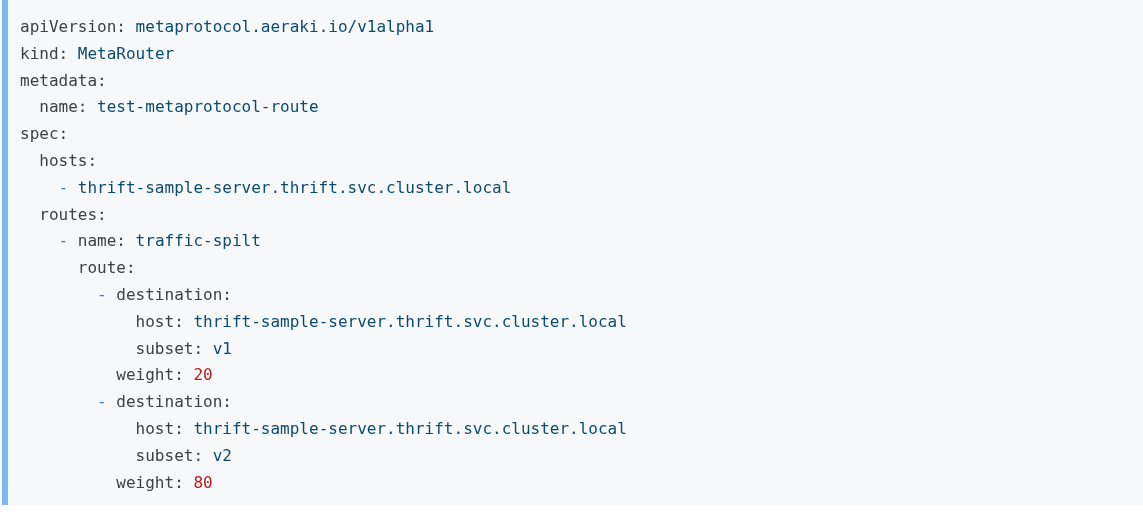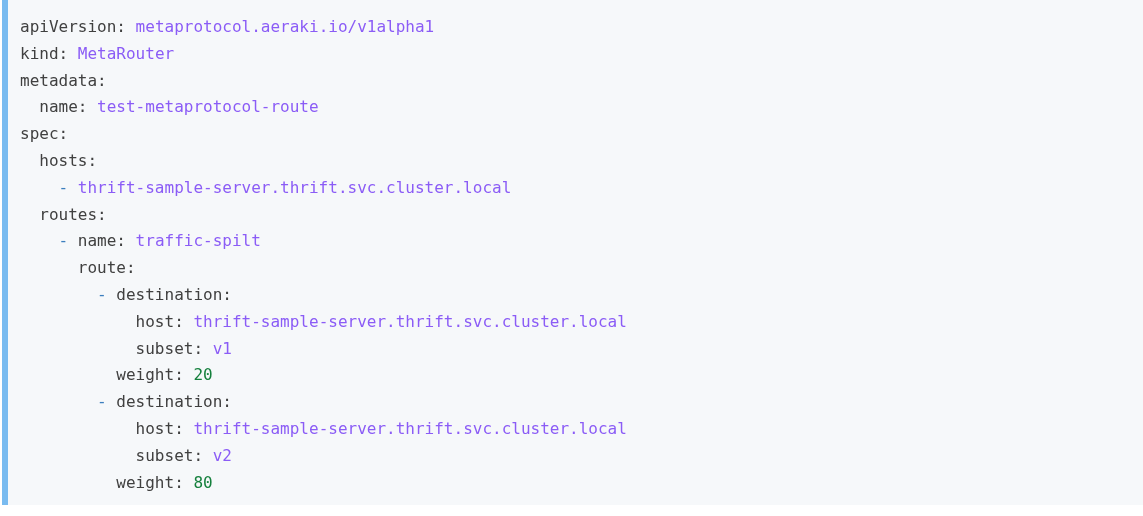--- a/index.html
+++ b/index.html
@@ -41,22 +41,22 @@
 
   .line {
     display: block;
     height: 26.8px;
     white-space: pre;
   }
 
   
   .tok-key    { color: #404040; }
   .tok-dash   { color: #3b7ebe; }
-  .tok-str    { color: #8b5cf6; }
-  .tok-num    { color: #15803d; }
+  .tok-str    { color: #0c4a6e; }
+  .tok-num    { color: #b91c1c; }
   .tok-indent { color: transparent; }
 </style>
 </head>
 <body>
 
 <div class="code-block">
   <pre class="code-pre"><code id="code-lines"><span class="line"><span class="tok-key">apiVersion:</span><span class="tok-str"> </span><span class="tok-str">metaprotocol.aeraki.io/v1alpha1</span></span><span class="line"><span class="tok-key">kind:</span><span class="tok-str"> </span><span class="tok-str">MetaRouter</span></span><span class="line"><span class="tok-key">metadata:</span></span><span class="line"><span class="tok-indent">  </span><span class="tok-key">name:</span><span class="tok-str"> </span><span class="tok-str">test-metaprotocol-route</span></span><span class="line"><span class="tok-key">spec:</span></span><span class="line"><span class="tok-indent">  </span><span class="tok-key">hosts:</span></span><span class="line"><span class="tok-indent">    </span><span class="tok-dash">- </span><span class="tok-str">thrift-sample-server.thrift.svc.cluster.local</span></span><span class="line"><span class="tok-indent">  </span><span class="tok-key">routes:</span></span><span class="line"><span class="tok-indent">    </span><span class="tok-dash">- </span><span class="tok-key">name:</span><span class="tok-str"> </span><span class="tok-str">traffic-spilt</span></span><span class="line"><span class="tok-indent">      </span><span class="tok-key">route:</span></span><span class="line"><span class="tok-indent">        </span><span class="tok-dash">- </span><span class="tok-key">destination:</span></span><span class="line"><span class="tok-indent">            </span><span class="tok-key">host:</span><span class="tok-str"> </span><span class="tok-str">thrift-sample-server.thrift.svc.cluster.local</span></span><span class="line"><span class="tok-indent">            </span><span class="tok-key">subset:</span><span class="tok-str"> </span><span class="tok-str">v1</span></span><span class="line"><span class="tok-indent">          </span><span class="tok-key">weight:</span><span class="tok-str"> </span><span class="tok-num">20</span></span><span class="line"><span class="tok-indent">        </span><span class="tok-dash">- </span><span class="tok-key">destination:</span></span><span class="line"><span class="tok-indent">            </span><span class="tok-key">host:</span><span class="tok-str"> </span><span class="tok-str">thrift-sample-server.thrift.svc.cluster.local</span></span><span class="line"><span class="tok-indent">            </span><span class="tok-key">subset:</span><span class="tok-str"> </span><span class="tok-str">v2</span></span><span class="line"><span class="tok-indent">          </span><span class="tok-key">weight:</span><span class="tok-str"> </span><span class="tok-num">80</span></span></code></pre>
 </div>
 
 </body></html>

